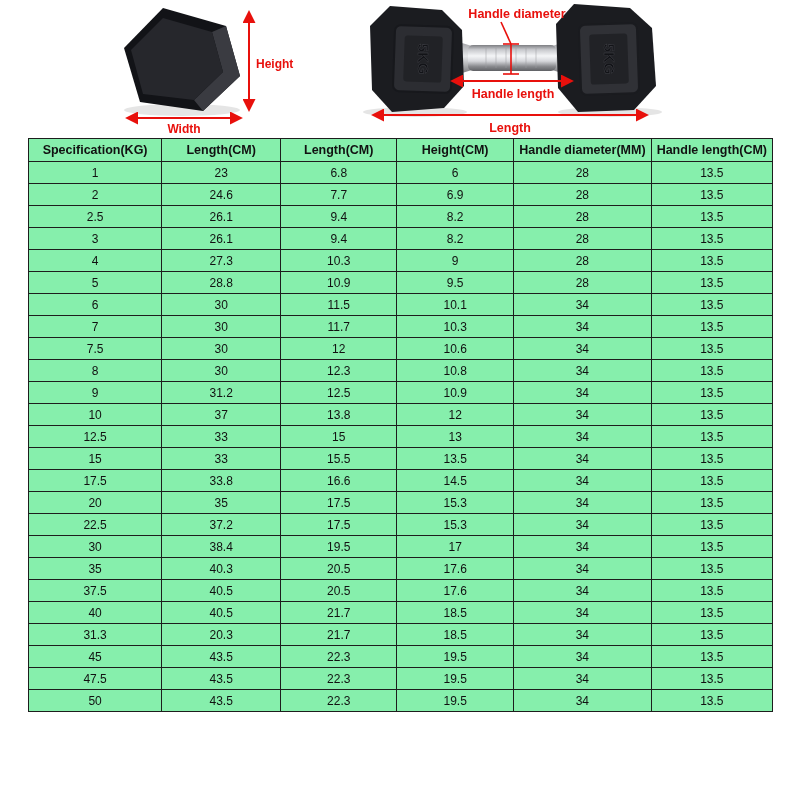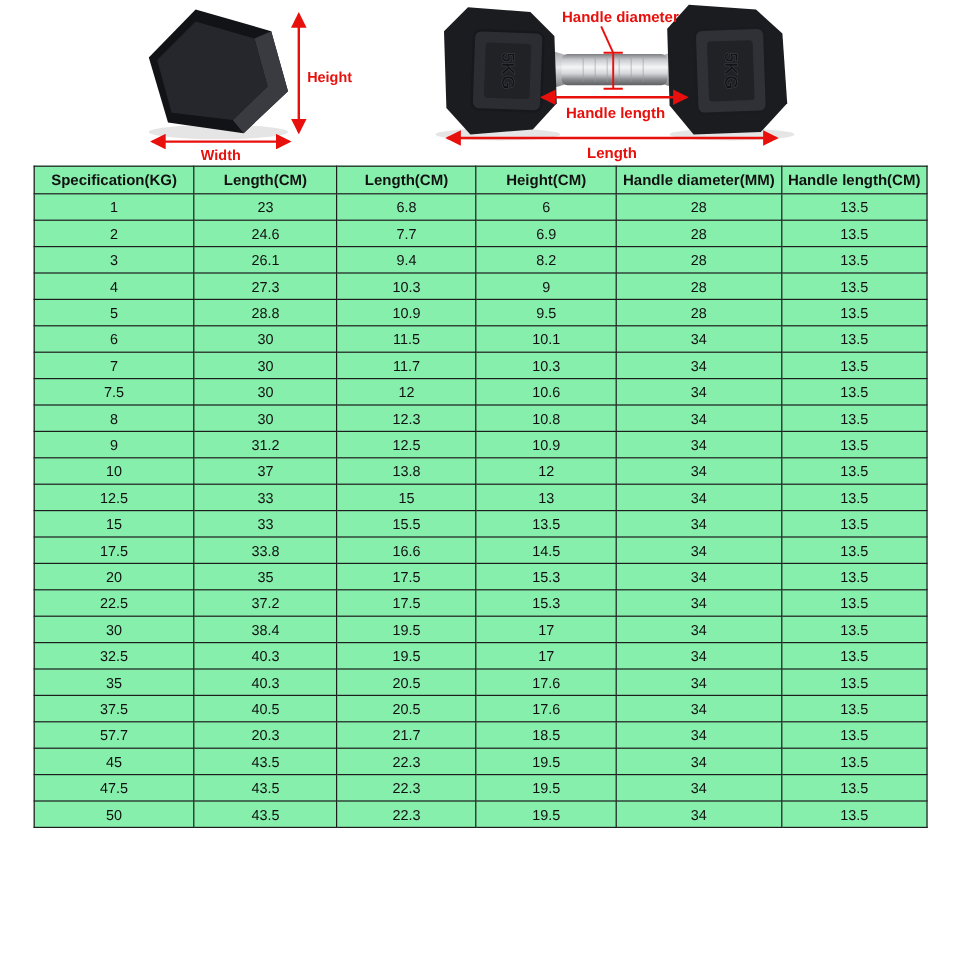--- a/index.html
+++ b/index.html
@@ -151,20 +151,28 @@
       </tr>
       <tr>
         <td>2</td>
         <td>24.6</td>
         <td>7.7</td>
         <td>6.9</td>
         <td>28</td>
         <td>13.5</td>
       </tr>
       <tr>
+        <td>2.5</td>
+        <td>26.1</td>
+        <td>9.4</td>
+        <td>8.2</td>
+        <td>28</td>
+        <td>13.5</td>
+      </tr>
+      <tr>
         <td>3</td>
         <td>26.1</td>
         <td>9.4</td>
         <td>8.2</td>
         <td>28</td>
         <td>13.5</td>
       </tr>
       <tr>
         <td>4</td>
         <td>27.3</td>
@@ -271,45 +279,45 @@
       </tr>
       <tr>
         <td>30</td>
         <td>38.4</td>
         <td>19.5</td>
         <td>17</td>
         <td>34</td>
         <td>13.5</td>
       </tr>
       <tr>
-        <td>32.5</td>
-        <td>40.3</td>
-        <td>19.5</td>
-        <td>17</td>
-        <td>34</td>
-        <td>13.5</td>
-      </tr>
-      <tr>
         <td>35</td>
         <td>40.3</td>
         <td>20.5</td>
         <td>17.6</td>
         <td>34</td>
         <td>13.5</td>
       </tr>
       <tr>
         <td>37.5</td>
         <td>40.5</td>
         <td>20.5</td>
         <td>17.6</td>
         <td>34</td>
         <td>13.5</td>
       </tr>
       <tr>
-        <td>57.7</td>
+        <td>40</td>
+        <td>40.5</td>
+        <td>21.7</td>
+        <td>18.5</td>
+        <td>34</td>
+        <td>13.5</td>
+      </tr>
+      <tr>
+        <td>31.3</td>
         <td>20.3</td>
         <td>21.7</td>
         <td>18.5</td>
         <td>34</td>
         <td>13.5</td>
       </tr>
       <tr>
         <td>45</td>
         <td>43.5</td>
         <td>22.3</td>

